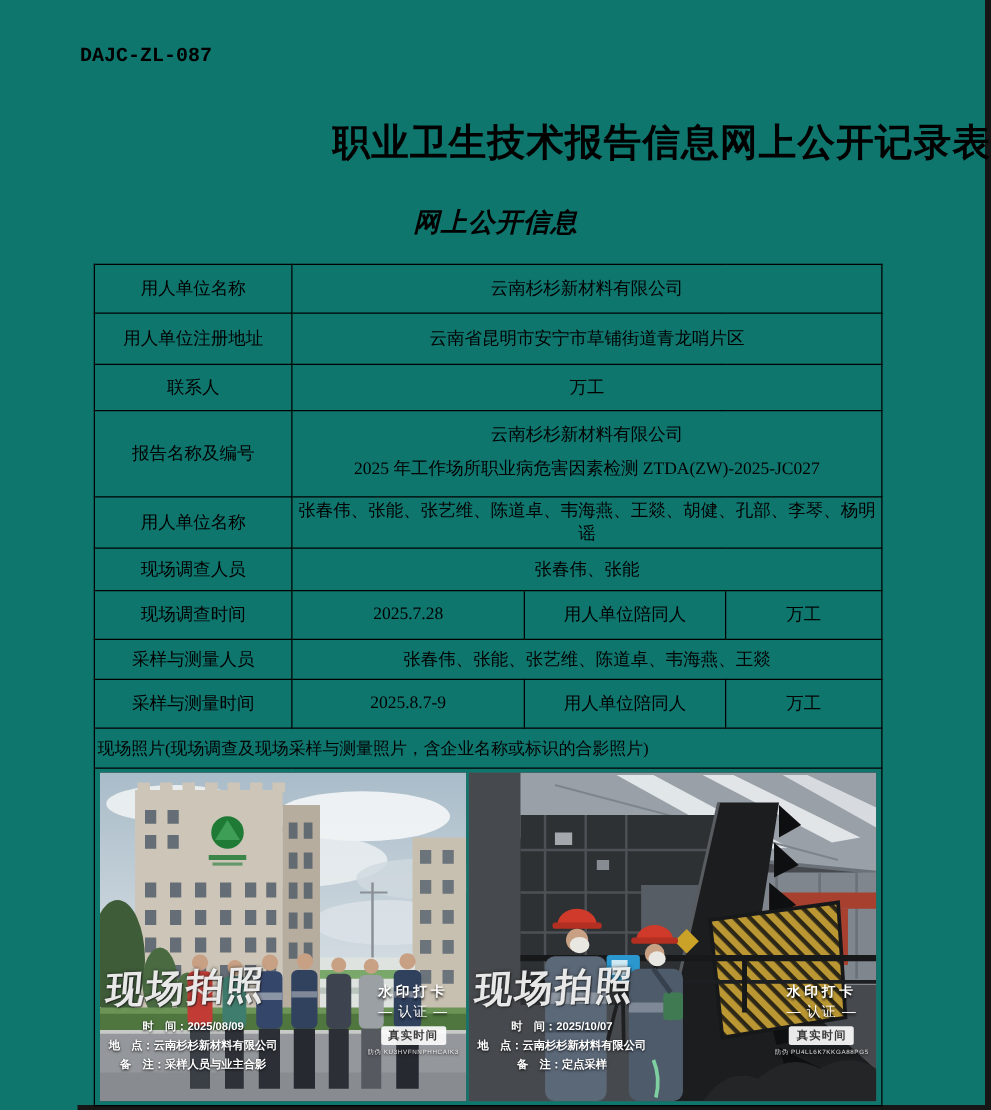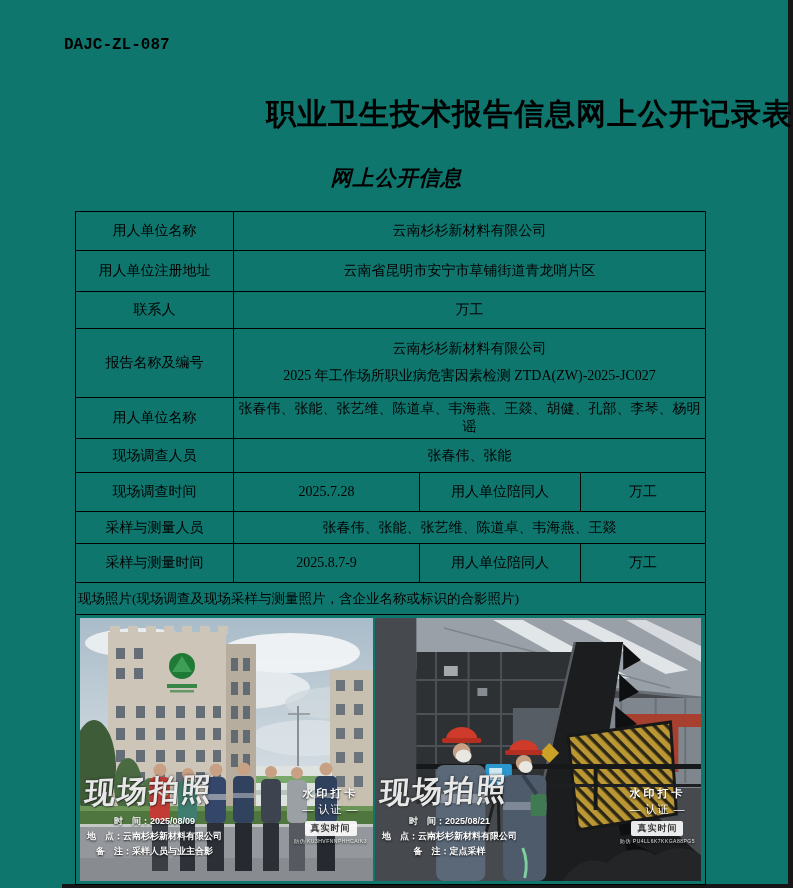--- a/index.html
+++ b/index.html
@@ -391,21 +391,21 @@
                 <ellipse cx="153" cy="149" rx="7" ry="6" fill="#e9e7e1"></ellipse>
                 <rect x="130" y="157" width="44" height="106" rx="8" fill="#4e5b6b"></rect>
                 <rect x="130" y="184" width="44" height="8" fill="#7e8896"></rect>
                 <rect x="158" y="176" width="16" height="22" rx="3" fill="#3f7a52"></rect>
                 <line x1="150" y1="157" x2="164" y2="176" stroke="#37414d" stroke-width="4"></line>
                 <path d="M150 230 q6 14 2 30" stroke="#7fd0a0" stroke-width="3" fill="none"></path>
               </g>
             </svg>
             <div class="wm-big">现场拍照</div>
             <div class="wm-info">
-              <div>时　间：2025/08/21</div>
+              <div>时　间：2025/10/07</div>
               <div>地　点：云南杉杉新材料有限公司</div>
               <div>备　注：定点采样</div>
             </div>
             <div class="wm-stamp">
               <div class="st-title">水印打卡</div>
               <div class="st-sub">— 认证 —</div>
               <div class="st-badge">真实时间</div>
               <div class="st-code">防伪 PU4LL6K7KKGA88PG5</div>
             </div>
           </div>

